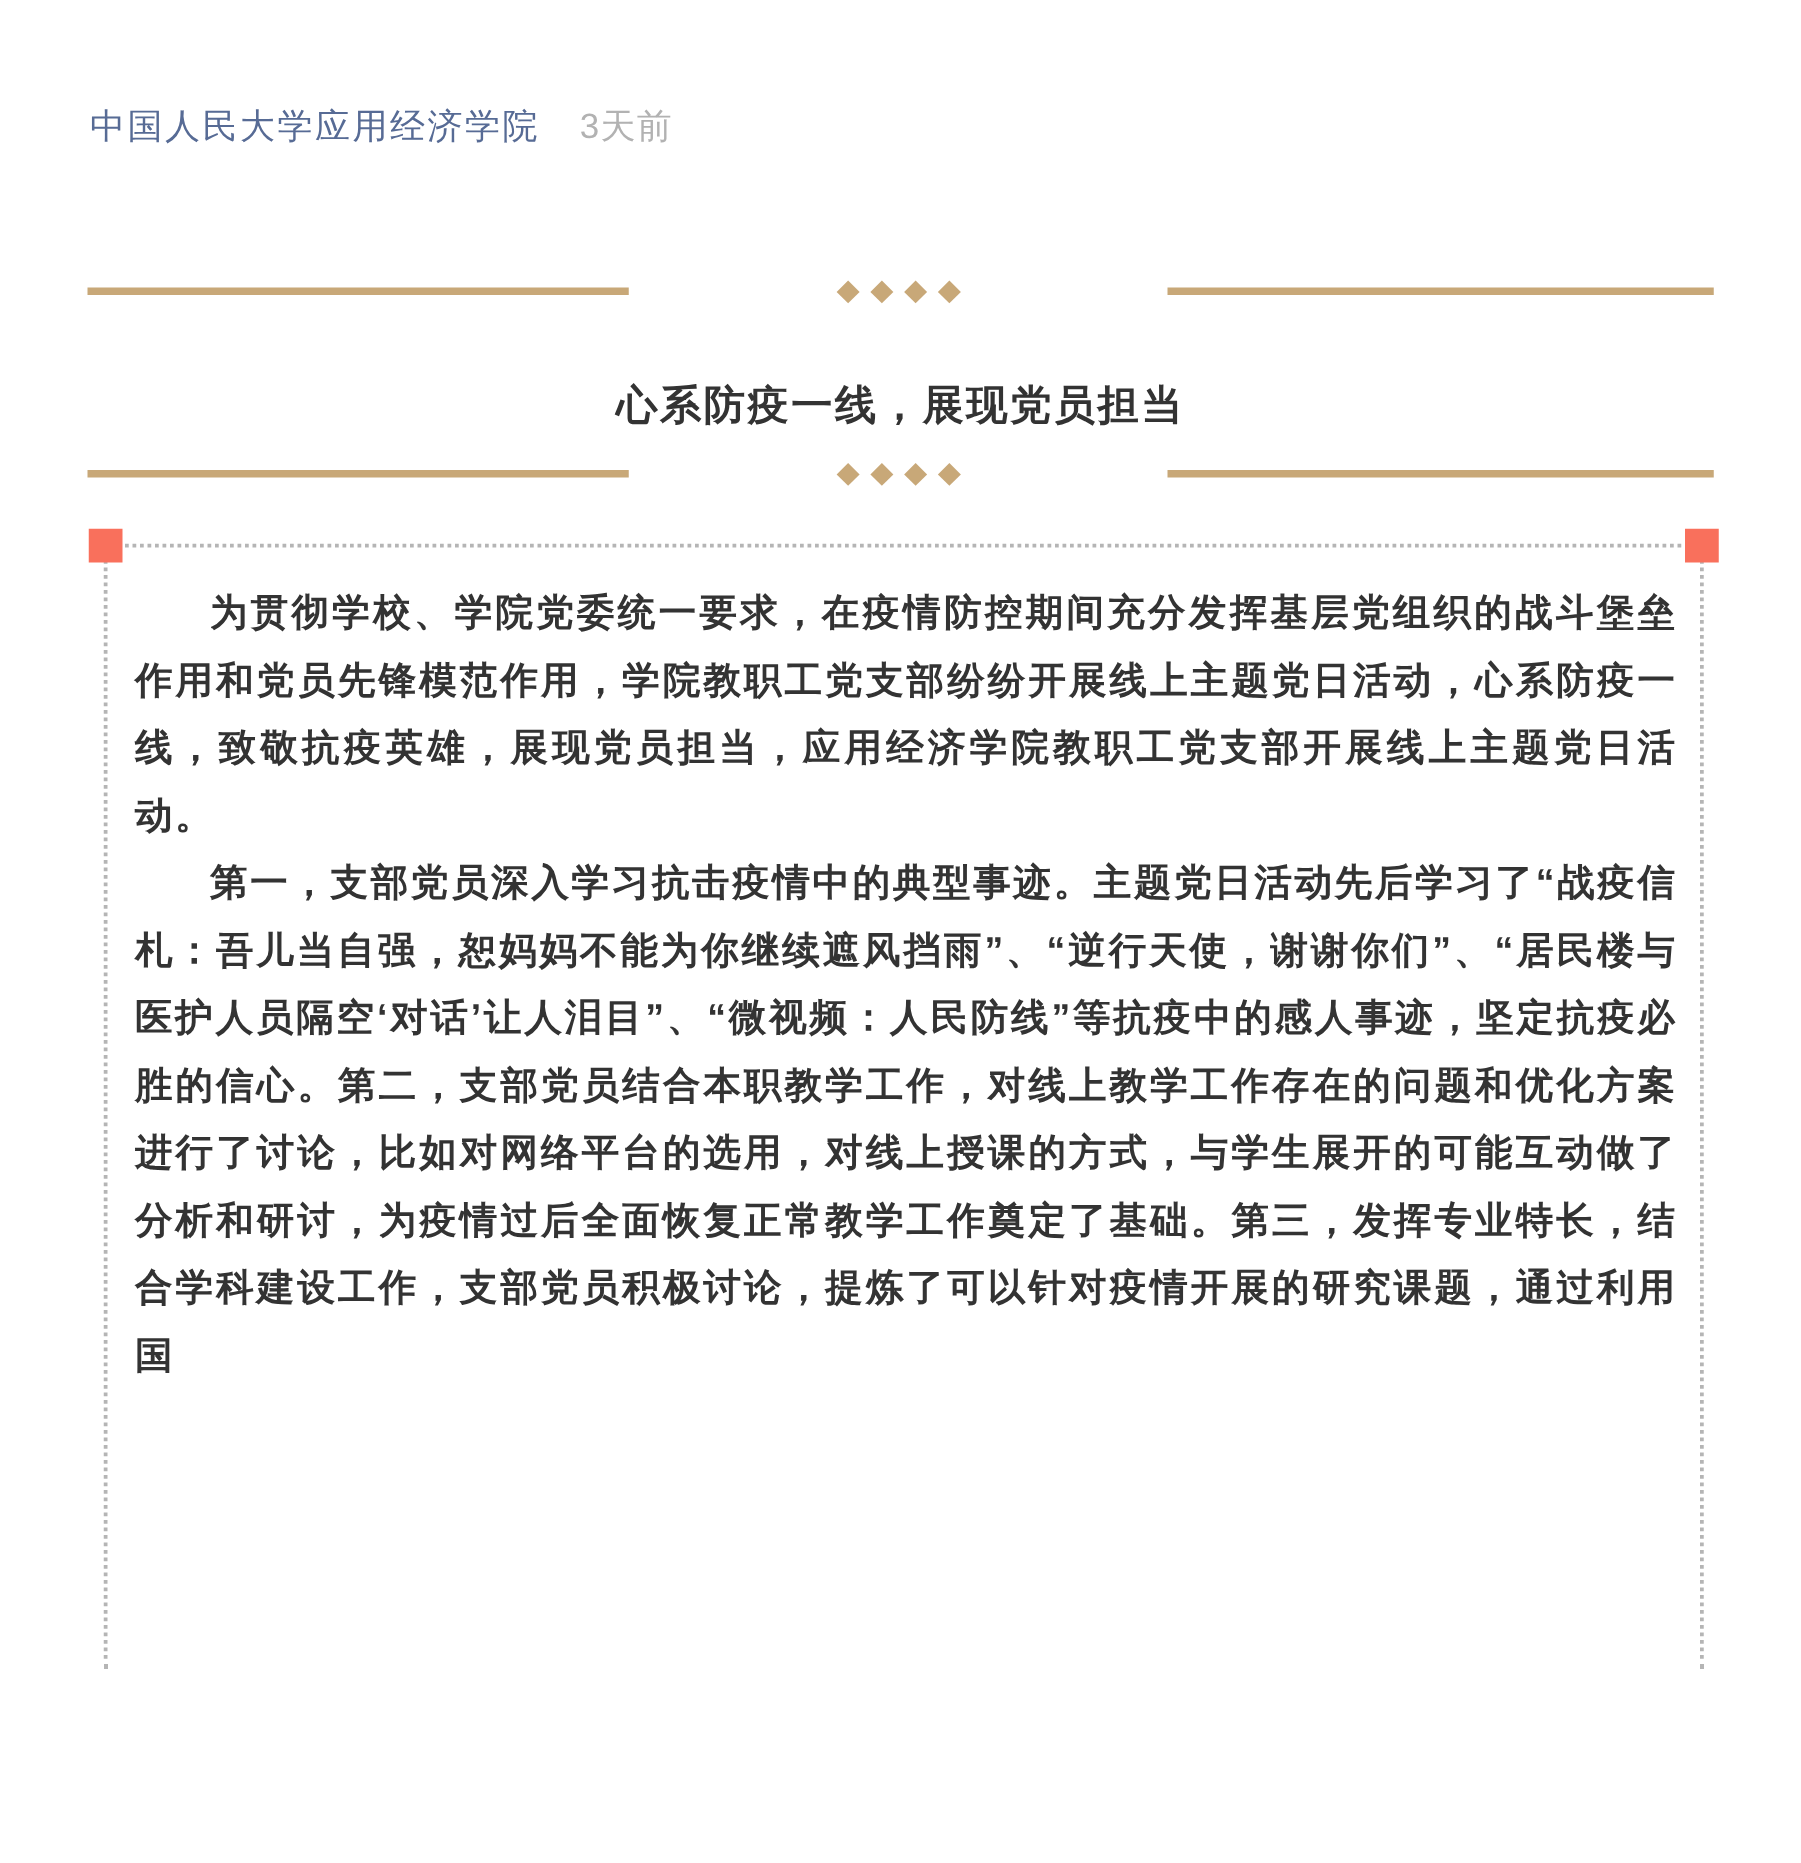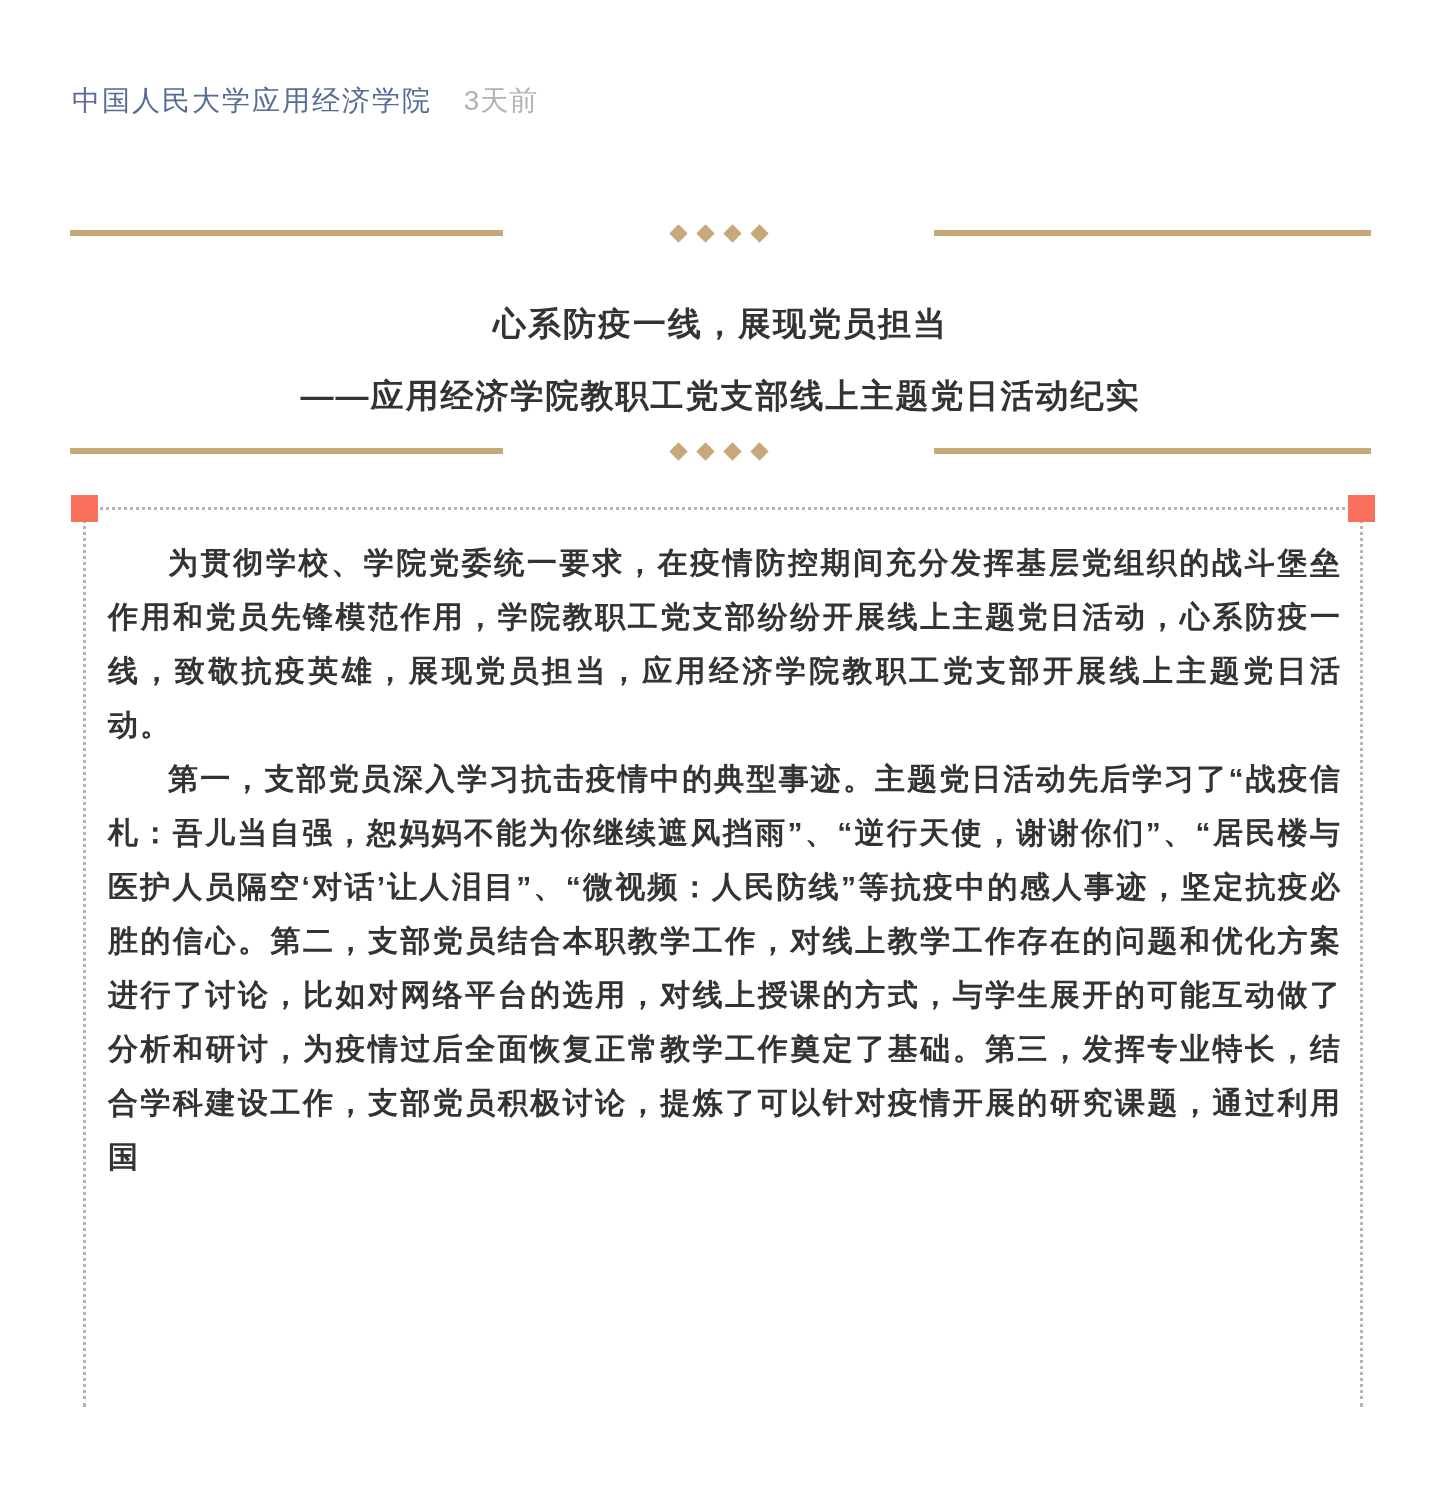--- a/index.html
+++ b/index.html
@@ -90,21 +90,20 @@
       <span class="diamond"></span>
       <span class="diamond"></span>
       <span class="diamond"></span>
       <span class="diamond"></span>
     </span>
     <span class="d-line right"></span>
   </div>
 
   <div class="subtitle-wrap">
     <p class="subtitle">心系防疫一线，展现党员担当</p>
-    <p class="subtitle">——应用经济学院教职工党支部线上主题党日活动纪实</p>
   </div>
 
   <div class="divider bottom">
     <span class="d-line left"></span>
     <span class="diamond-group">
       <span class="diamond"></span>
       <span class="diamond"></span>
       <span class="diamond"></span>
       <span class="diamond"></span>
     </span>

